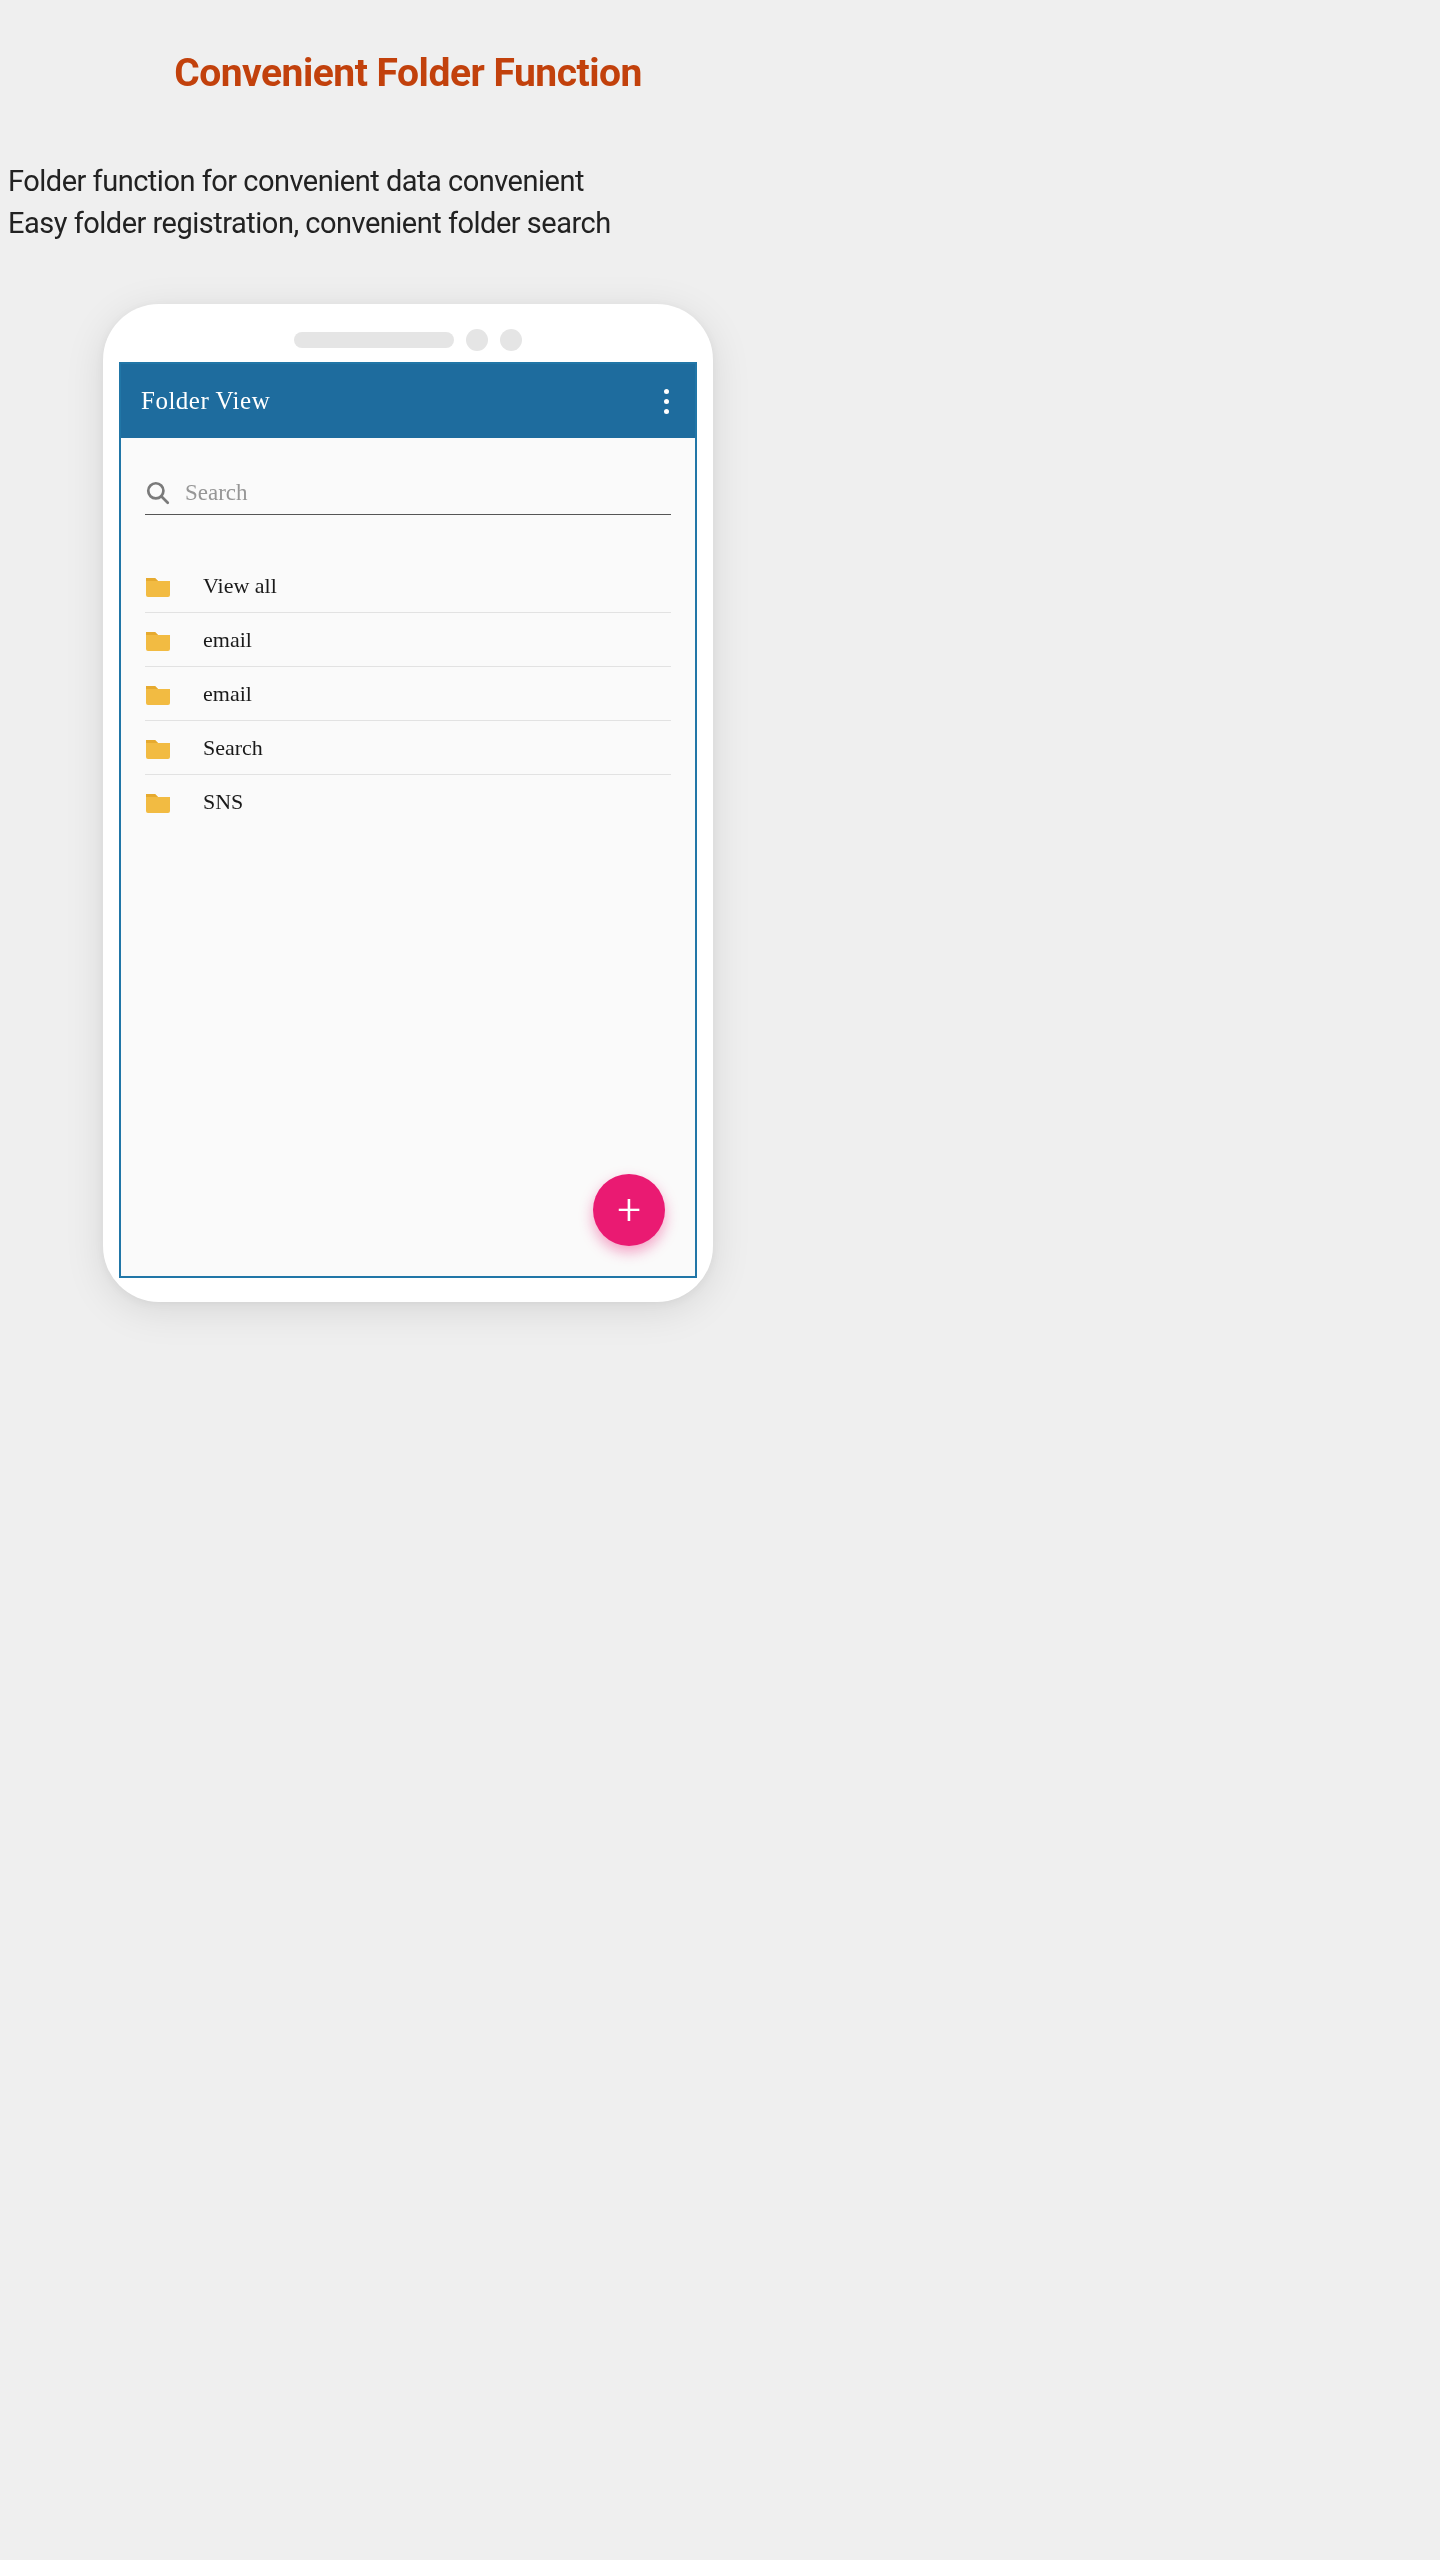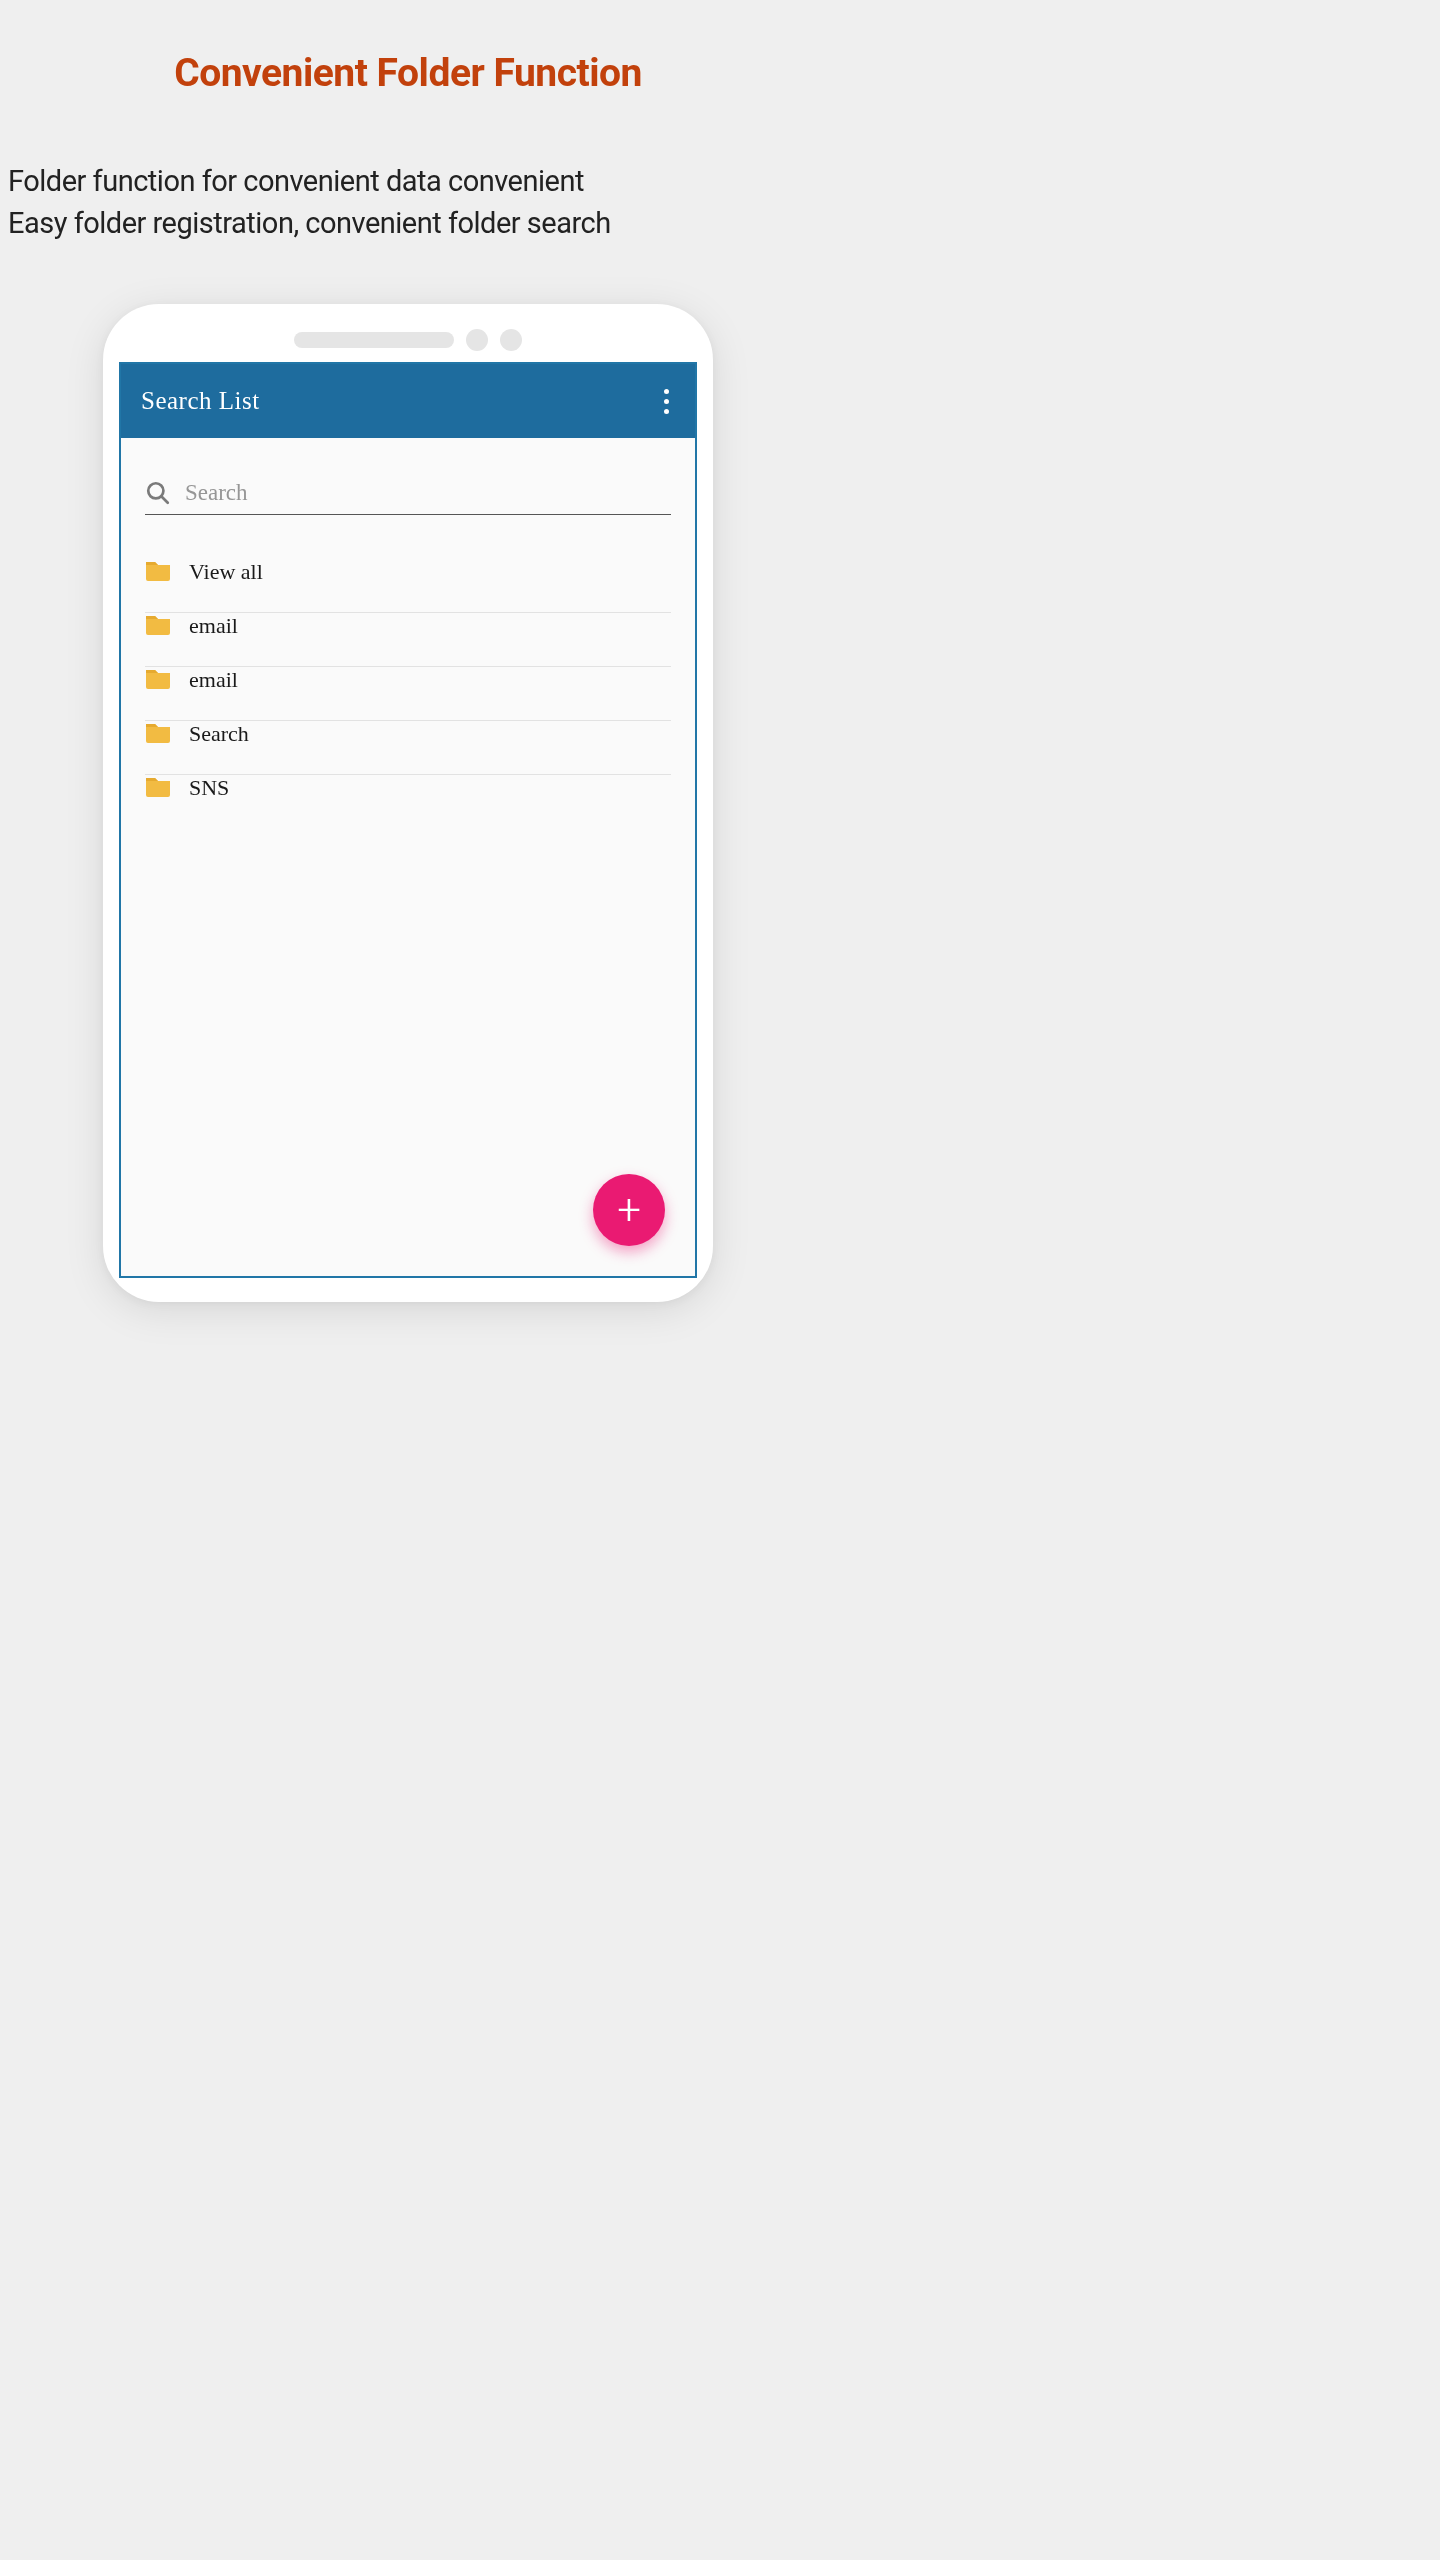--- a/index.html
+++ b/index.html
@@ -107,21 +107,22 @@
 .search-placeholder {
   font-family: "Comic Sans MS", "Marker Felt", cursive;
   font-size: 23px;
   color: #969696;
 }
 .folder-list {
   margin: 44px 24px 0 24px;
 }
 .folder-item {
   display: flex;
-  gap: 18px;
+  align-items: center;
+  gap: 32px;
   height: 54px;
   border-bottom: 1px solid #e2e2e2;
   cursor: pointer;
 }
 .folder-item:last-child { border-bottom: none; }
 .folder-label {
   font-family: "Comic Sans MS", "Marker Felt", cursive;
   font-size: 22px;
   color: #1a1a1a;
 }
@@ -162,21 +163,21 @@
 
     <div class="phone-notch">
       <div class="notch-bar"></div>
       <div class="notch-dot"></div>
       <div class="notch-dot"></div>
     </div>
 
     <div class="screen">
 
       <div class="app-bar">
-        <span class="app-bar-title">Search List</span>
+        <span class="app-bar-title">Folder View</span>
         <div class="kebab">
           <span></span>
             <span></span>
             <span></span>
         </div>
       </div>
 
       <div class="search-row">
         <svg width="26" height="26" viewBox="0 0 24 24">
           <circle cx="10" cy="10" r="7" fill="none" stroke="#7a7a7a" stroke-width="2.5"></circle>

